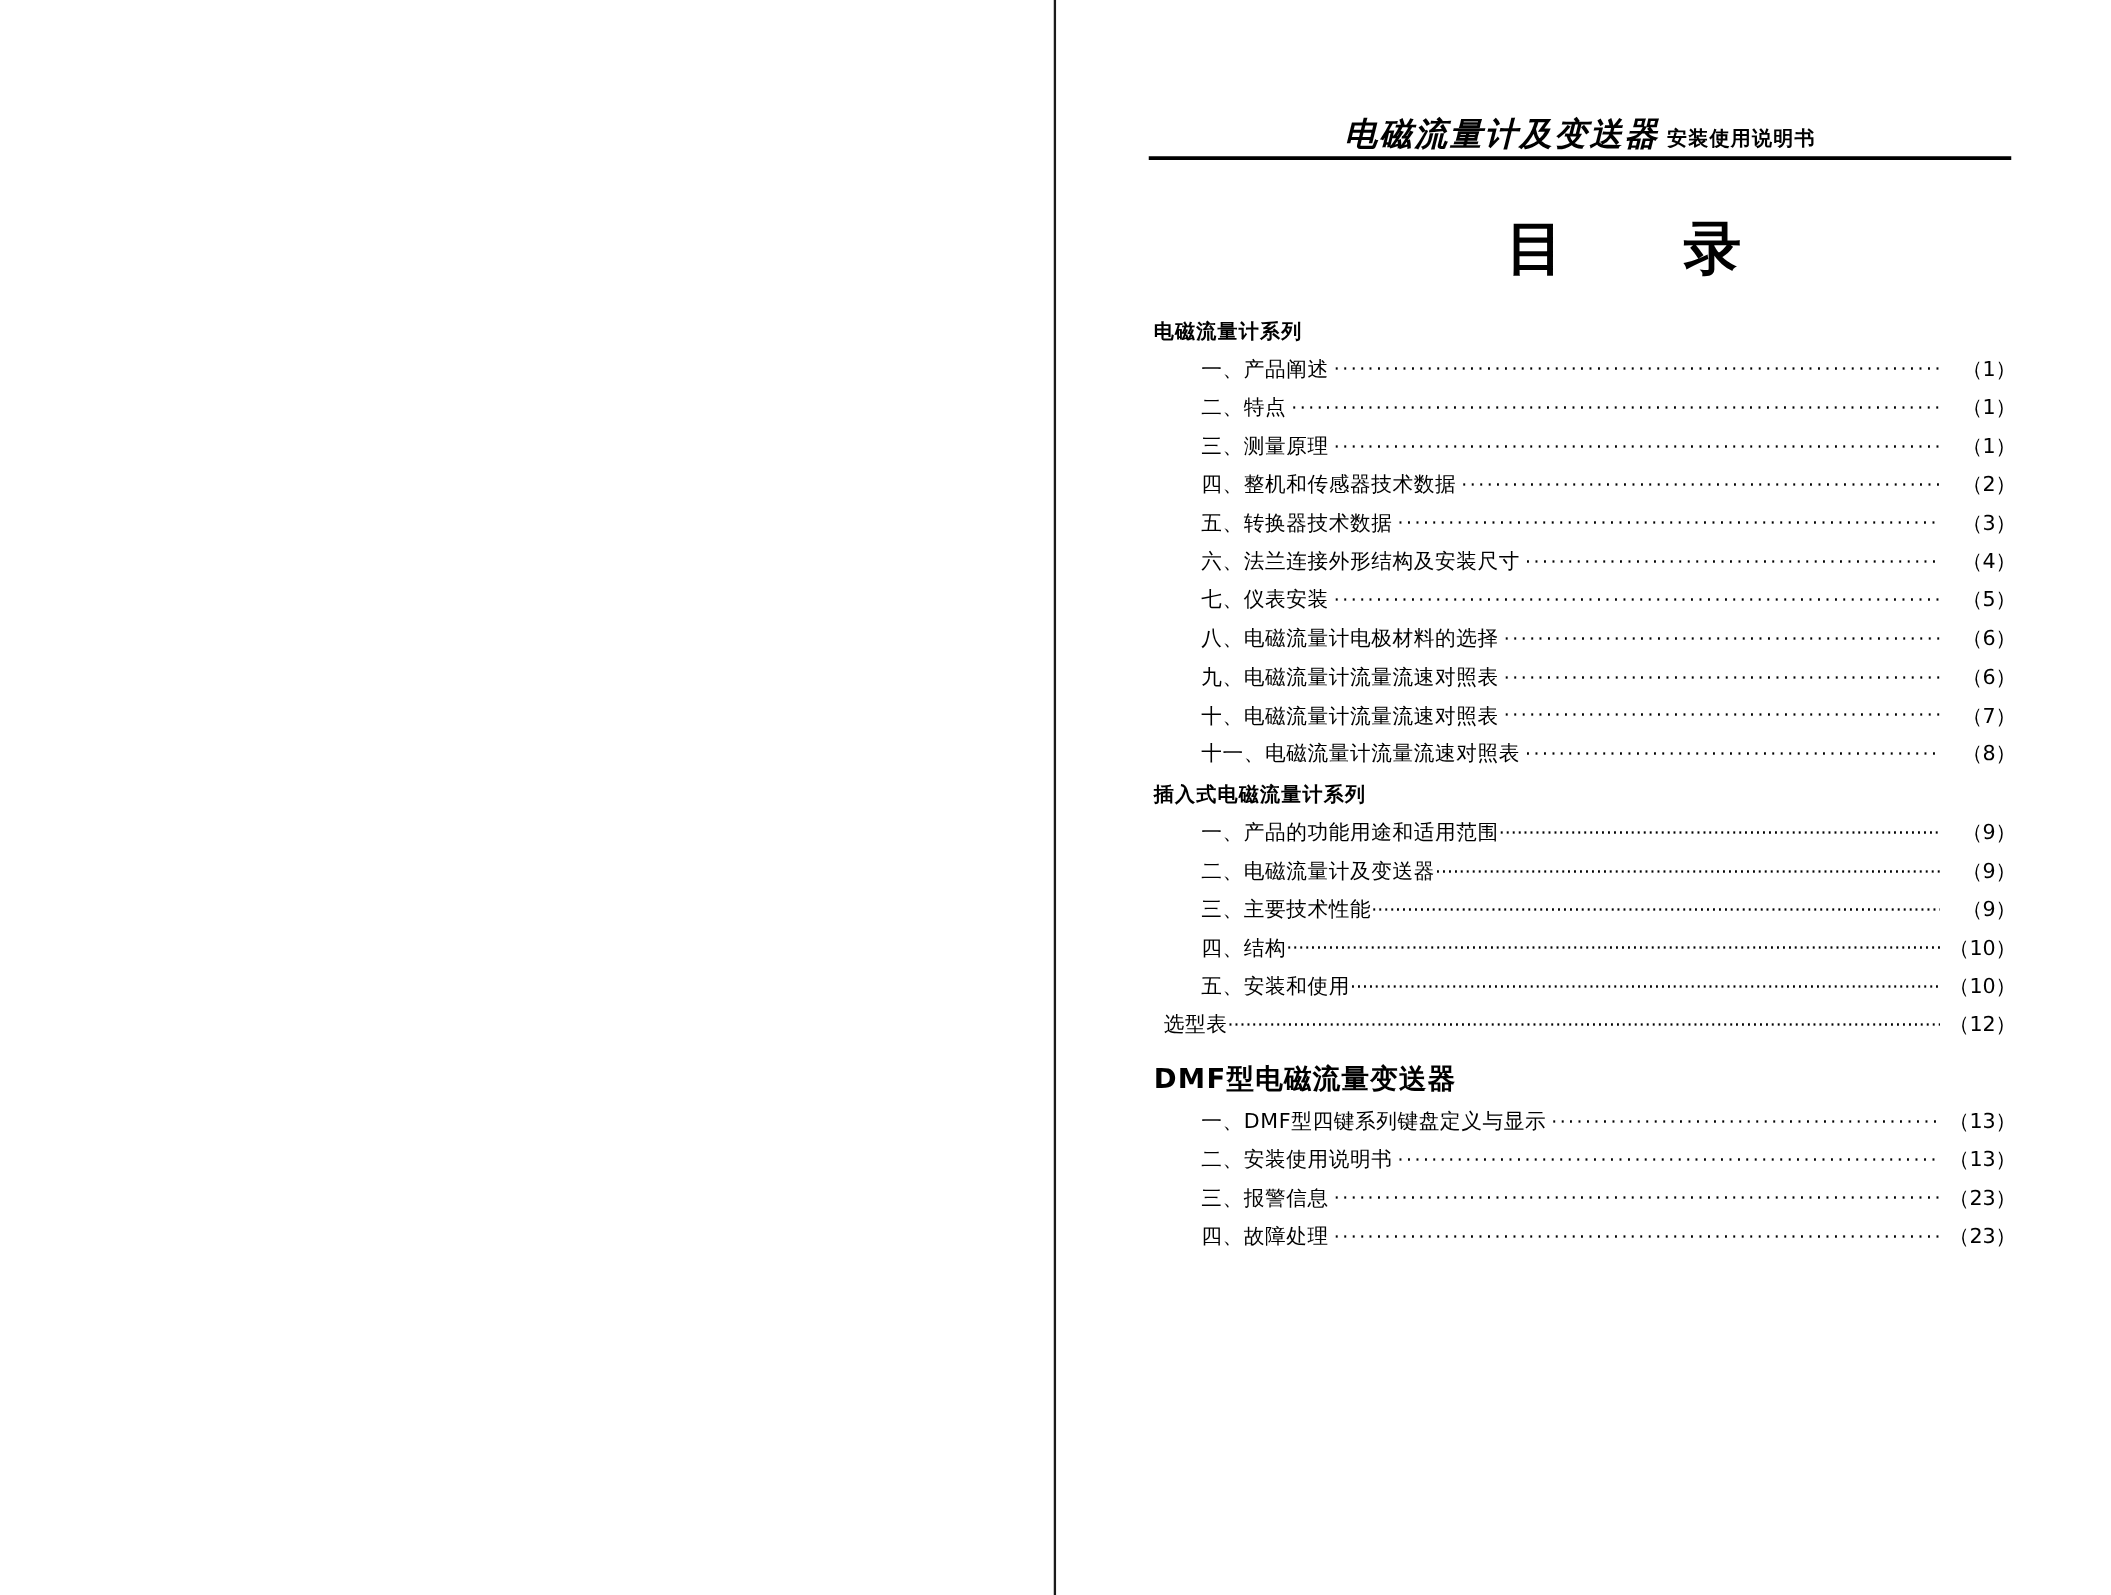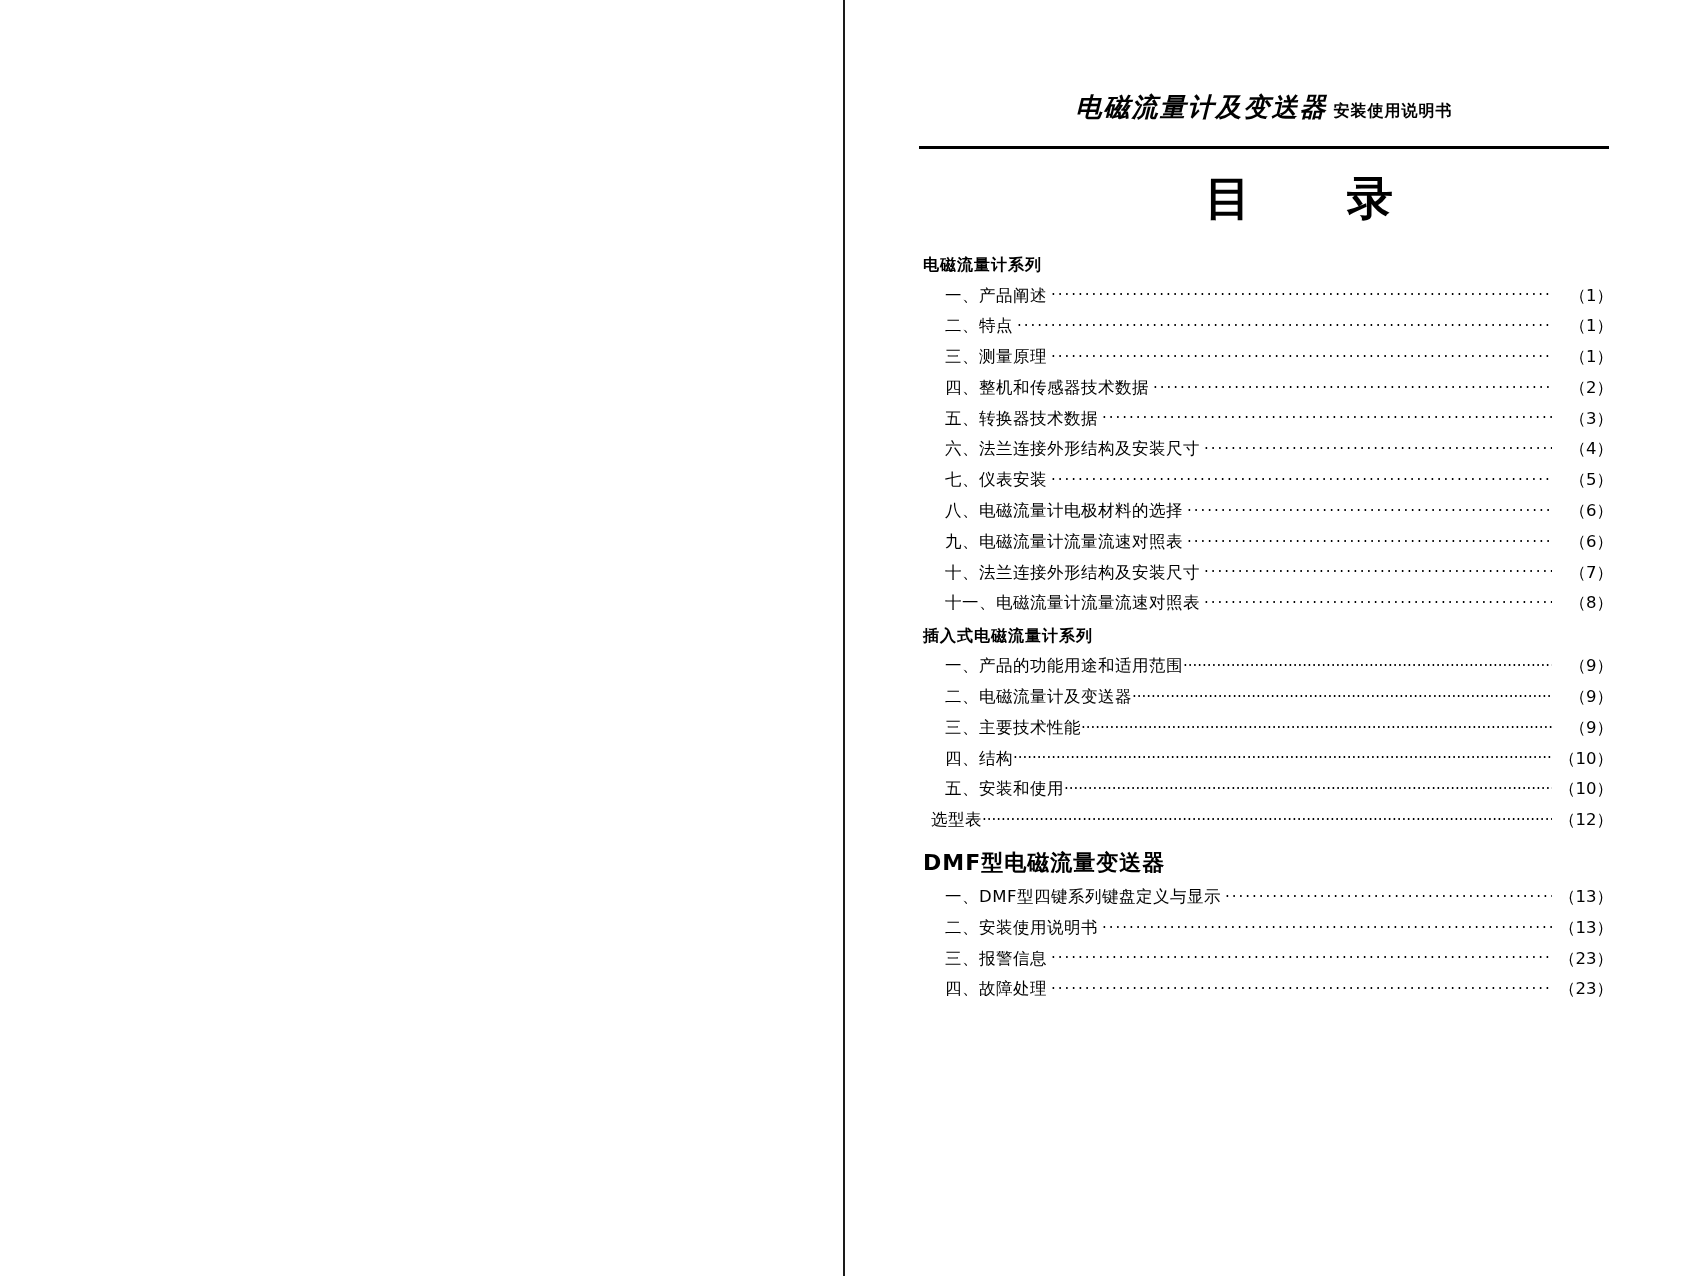--- a/index.html
+++ b/index.html
@@ -34,21 +34,21 @@
     position: relative;
     box-sizing: border-box;
   }
   .header {
     position: absolute;
     left: 74px;
     top: 90px;
     width: 690px;
     text-align: center;
     border-bottom: 3px solid #000;
-    padding-bottom: 21px;
+    padding-bottom: 0;
   }
   .header-main {
     font-family: "DejaVu Serif", "Liberation Serif", serif;
     font-style: italic;
     font-weight: bold;
     font-size: 26px;
     letter-spacing: 2px;
   }
   .header-sub {
     font-size: 16px;
@@ -84,21 +84,21 @@
   .section-head.dmf {
     font-size: 22px;
     margin-top: 12px;
   }
   .entry {
     display: flex;
     align-items: flex-end;
     font-size: 16.5px;
     line-height: 1.2;
     padding: 5.5px 0;
-    margin-left: 22px;
+    margin-left: 38px;
   }
   .entry .label {
     white-space: nowrap;
     letter-spacing: 0.5px;
   }
   .entry .leader {
     flex: 1 1 auto;
     overflow: hidden;
     white-space: nowrap;
     margin: 0 3px 1px 4px;
@@ -178,21 +178,21 @@
         <span class="label">八、电磁流量计电极材料的选择</span>
         <span class="leader">·······································································································</span>
         <span class="pagenum">（6）</span>
       </div>
       <div class="entry">
         <span class="label">九、电磁流量计流量流速对照表</span>
         <span class="leader">·······································································································</span>
         <span class="pagenum">（6）</span>
       </div>
       <div class="entry">
-        <span class="label">十、法兰连接外形结构及安装尺寸</span>
+        <span class="label">十、电磁流量计流量流速对照表</span>
         <span class="leader">·······································································································</span>
         <span class="pagenum">（7）</span>
       </div>
       <div class="entry">
         <span class="label">十一、电磁流量计流量流速对照表</span>
         <span class="leader">·······································································································</span>
         <span class="pagenum">（8）</span>
       </div>
 
       <div class="section-head">插入式电磁流量计系列</div>

